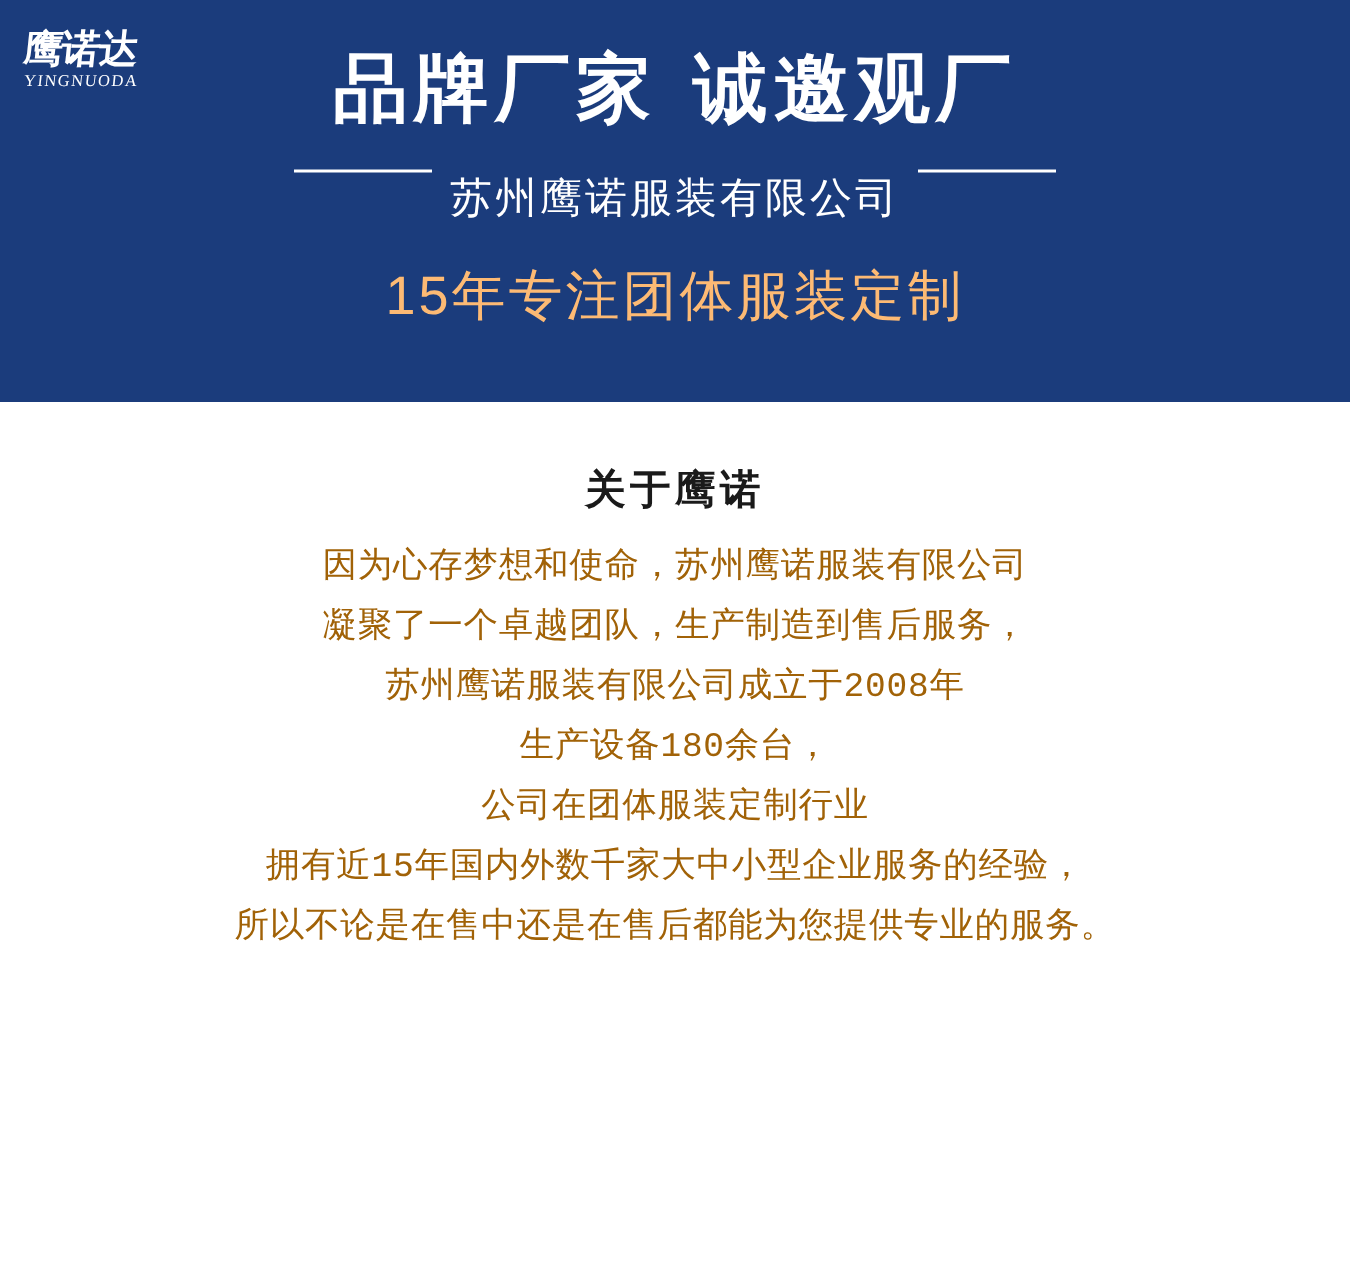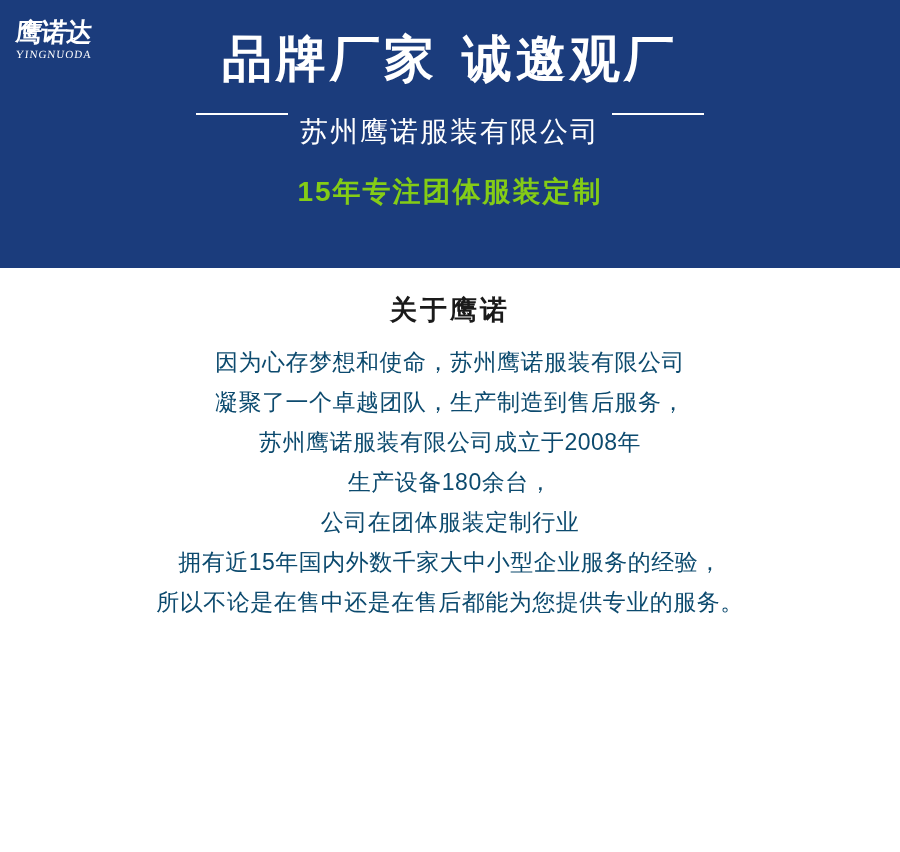--- a/index.html
+++ b/index.html
@@ -95,56 +95,57 @@
   }
   .banner-sub {
     color: #ffffff;
     font-size: 28px;
     letter-spacing: 2px;
     white-space: nowrap;
     padding: 0 12px;
   }
 
   .banner-tag {
-    color: #84cc16;
-    font-size: 28px;
-    font-weight: bold;
+    color: #fdba74;
+    font-size: 36px;
+    font-weight: normal;
     letter-spacing: 2px;
     margin-top: 22px;
     white-space: nowrap;
   }
 
   
   .content {
     width: 900px;
-    padding-top: 24px;
+    padding-top: 40px;
     display: flex;
     flex-direction: column;
     align-items: center;
     justify-content: center;
   }
   .section-title {
     color: #1a1a1a;
     font-size: 27px;
     font-weight: bold;
     letter-spacing: 3px;
     margin-bottom: 14px;
   }
   .para {
     display: flex;
     flex-direction: column;
     align-items: center;
   }
   .para-line {
-    color: #0c4a6e;
+    color: #a16207;
     font-size: 23px;
     line-height: 40px;
     letter-spacing: 0.5px;
     text-align: center;
     white-space: nowrap;
+    font-family: Liberation Mono, monospace;
   }
 </style>
 </head>
 <body>
 
 <div class="page">
 
   <div class="banner">
 
     <div class="logo">

